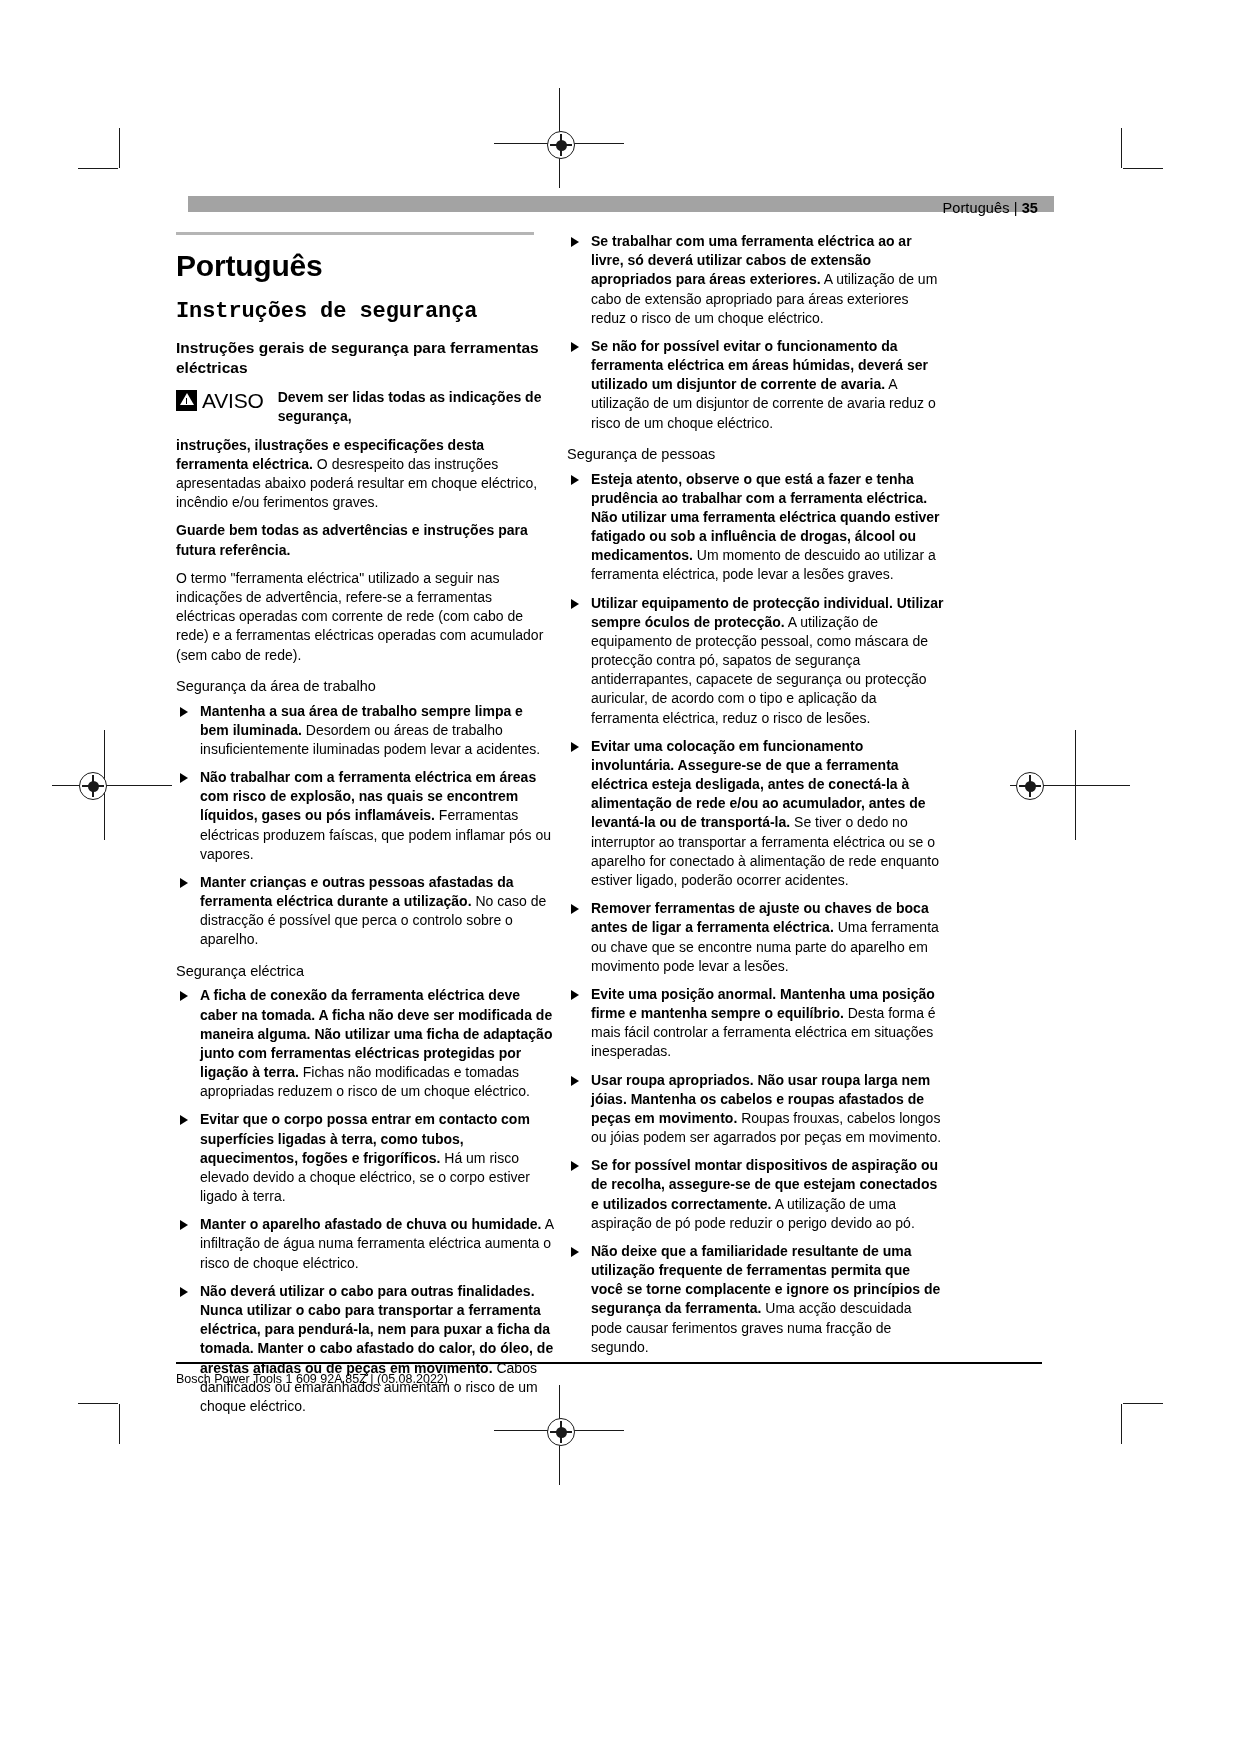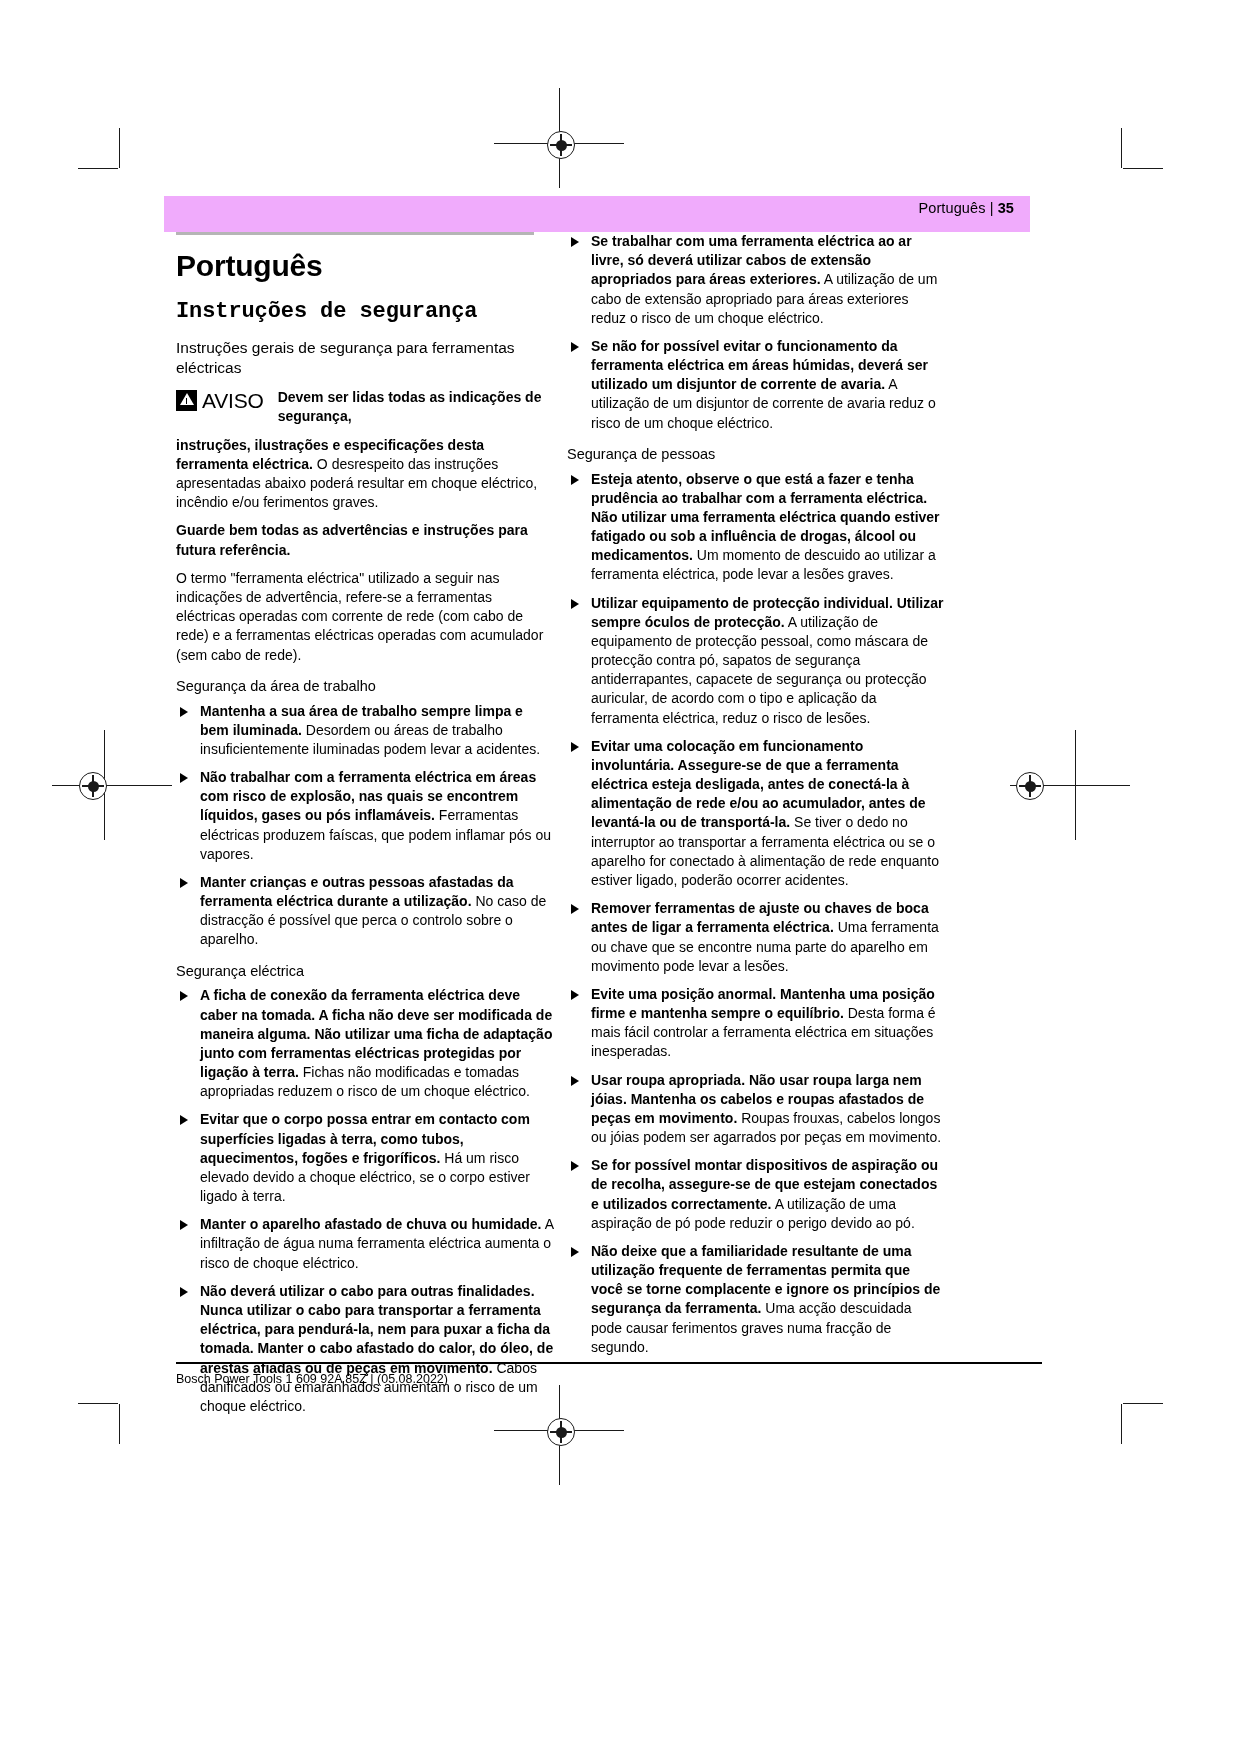--- a/index.html
+++ b/index.html
@@ -44,25 +44,25 @@
     left: 50%; top: 50%;
     width: 11px; height: 11px;
     margin: -5.5px 0 0 -5.5px;
     border-radius: 50%;
     background: #1a1a1a;
   }
 
   
   .header-band {
     position: absolute;
-    left: 164px;
+    left: 188px;
     top: 196px;
     width: 866px;
-    height: 36px;
-    background: #f0abfc;
+    height: 16px;
+    background: #a3a3a3;
   }
   .header-text {
     position: absolute;
     right: 16px;
     top: 4px;
     font-size: 14.5px;
     letter-spacing: 0.1px;
   }
   .header-text .pg {
     font-weight: bold;
@@ -98,21 +98,21 @@
   }
   h2.sec {
     font-size: 22px;
     font-weight: bold;
     margin: 0 0 14px 0;
     letter-spacing: -0.1px;
     font-family: Liberation Mono, monospace;
   }
   h3.sub {
     font-size: 15.5px;
-    font-weight: normal;
+    font-weight: bold;
     margin: 0 0 10px 0;
     line-height: 1.3;
   }
   h4.subsec {
     font-size: 14.5px;
     font-weight: normal;
     margin: 12px 0 6px 0;
     line-height: 1.3;
   }
 
@@ -311,21 +311,21 @@
         <li><span class="tri"></span><b>Se não for possível evitar o funcionamento da ferramenta eléctrica em áreas húmidas, deverá ser utilizado um disjuntor de corrente de avaria.</b><span> A utilização de um disjuntor de corrente de avaria reduz o risco de um choque eléctrico.</span></li>
       </ul>
 
       <h4 class="subsec">Segurança de pessoas</h4>
       <ul class="bl">
         <li><span class="tri"></span><b>Esteja atento, observe o que está a fazer e tenha prudência ao trabalhar com a ferramenta eléctrica. Não utilizar uma ferramenta eléctrica quando estiver fatigado ou sob a influência de drogas, álcool ou medicamentos.</b><span> Um momento de descuido ao utilizar a ferramenta eléctrica, pode levar a lesões graves.</span></li>
         <li><span class="tri"></span><b>Utilizar equipamento de protecção individual.  Utilizar sempre óculos de protecção.</b><span> A utilização de equipamento de protecção pessoal, como máscara de protecção contra pó, sapatos de segurança antiderrapantes, capacete de segurança ou protecção auricular, de acordo com o tipo e aplicação da ferramenta eléctrica, reduz o risco de lesões.</span></li>
         <li><span class="tri"></span><b>Evitar uma colocação em funcionamento involuntária. Assegure-se de que a ferramenta eléctrica esteja desligada, antes de conectá-la à alimentação de rede e/ou ao acumulador, antes de levantá-la ou de transportá-la.</b><span> Se tiver o dedo no interruptor ao transportar a ferramenta eléctrica ou se o aparelho for conectado à alimentação de rede enquanto estiver ligado, poderão ocorrer acidentes.</span></li>
         <li><span class="tri"></span><b>Remover ferramentas de ajuste ou chaves de boca antes de ligar a ferramenta eléctrica.</b><span> Uma ferramenta ou chave que se encontre numa parte do aparelho em movimento pode levar a lesões.</span></li>
         <li><span class="tri"></span><b>Evite uma posição anormal.  Mantenha uma posição firme e mantenha sempre o equilíbrio.</b><span> Desta forma é mais fácil controlar a ferramenta eléctrica em situações inesperadas.</span></li>
-        <li><span class="tri"></span><b>Usar roupa apropriada.  Não usar roupa larga nem jóias.  Mantenha os cabelos e roupas afastados de peças em movimento.</b><span> Roupas frouxas, cabelos longos ou jóias podem ser agarrados por peças em movimento.</span></li>
+        <li><span class="tri"></span><b>Usar roupa apropriados.  Não usar roupa larga nem jóias.  Mantenha os cabelos e roupas afastados de peças em movimento.</b><span> Roupas frouxas, cabelos longos ou jóias podem ser agarrados por peças em movimento.</span></li>
         <li><span class="tri"></span><b>Se for possível montar dispositivos de aspiração ou de recolha, assegure-se de que estejam conectados e utilizados correctamente.</b><span> A utilização de uma aspiração de pó pode reduzir o perigo devido ao pó.</span></li>
         <li><span class="tri"></span><b>Não deixe que a familiaridade resultante de uma utilização frequente de ferramentas permita que você se torne complacente e ignore os princípios de segurança da ferramenta.</b><span> Uma acção descuidada pode causar ferimentos graves numa fracção de segundo.</span></li>
       </ul>
     </div>
 
   </div>
 
   <div class="footer-rule"></div>
   <div class="footer-text">Bosch Power Tools 1 609 92A 85Z | (05.08.2022)</div>
 

